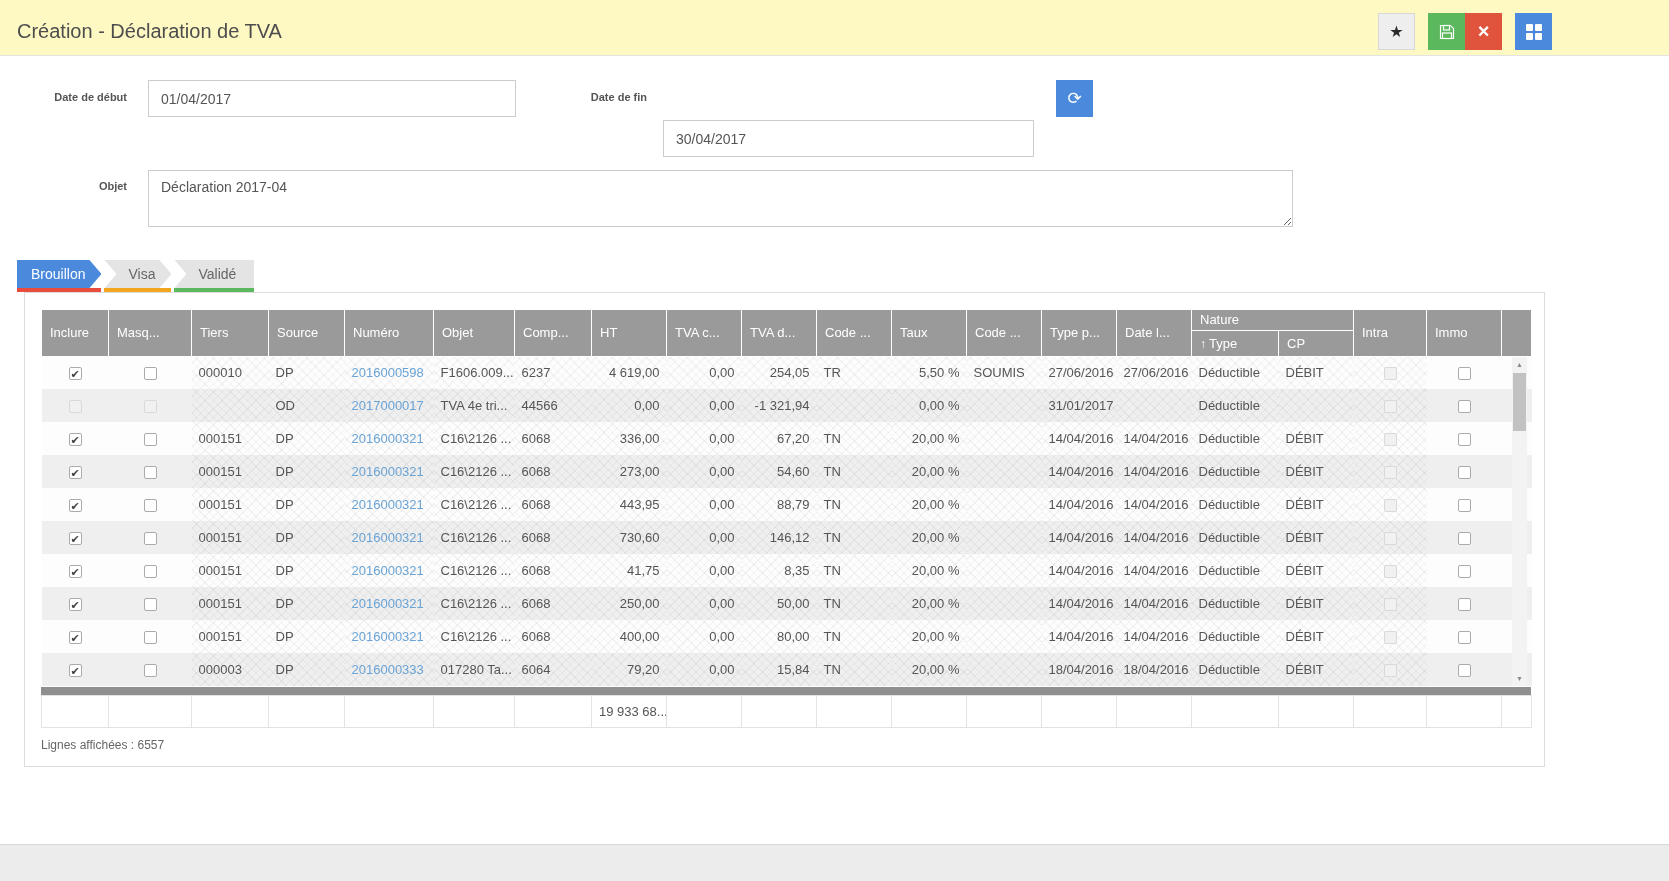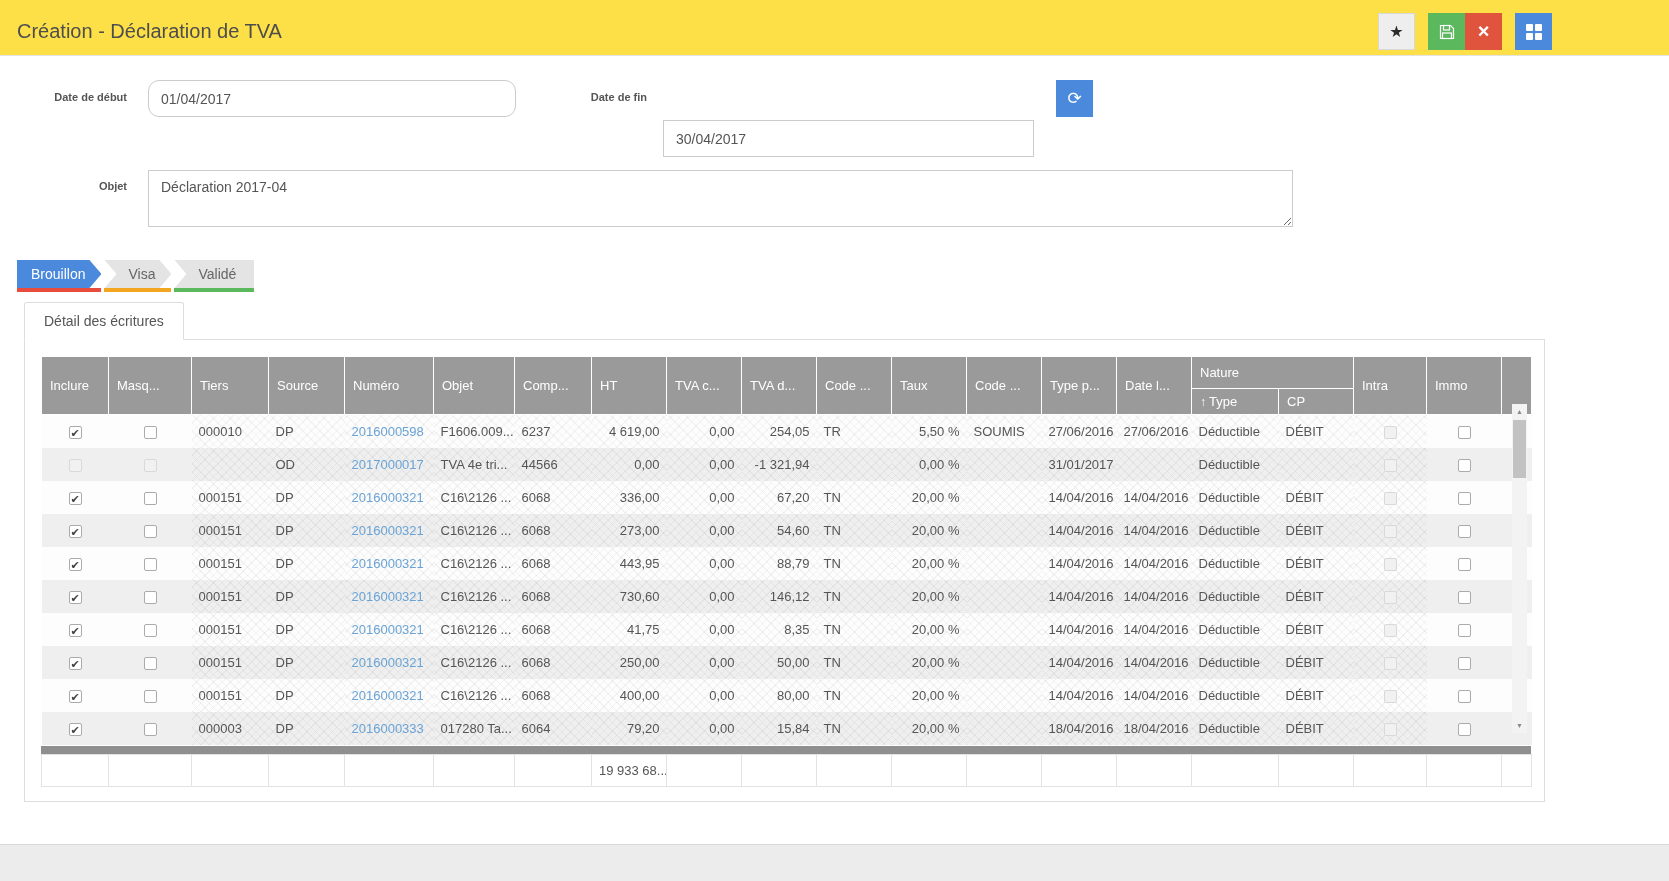--- a/index.html
+++ b/index.html
@@ -2,42 +2,42 @@
 <html><head>
 <meta charset="utf-8">
 <style>
   * { box-sizing: border-box; margin: 0; padding: 0; }
   html,body { width:1669px; min-height:881px; background:#ececec;
     font-family:"Liberation Sans","DejaVu Sans",sans-serif; color:#555; }
   .page { width:1669px; height:845px; background:#fff; border-bottom:1px solid #d9d9d9; }
 
   
   .topbar { height:56px; display:flex; align-items:center; justify-content:space-between;
-    padding:8px 117px 0 17px; border-bottom:1px solid #e4e4e4; background:#fde047; }
+    padding:8px 117px 0 17px; border-bottom:1px solid #e4e4e4; background:#fef9c3; }
   .page-title { font-size:20px; color:#4d4d4d; font-weight:400; }
   .topbar-actions { display:flex; align-items:center; gap:13px; }
   .btn { height:37px; display:inline-flex; align-items:center; justify-content:center;
     border:1px solid transparent; cursor:pointer; font-size:15px; }
   .btn-star { width:37px; background:#eee; border-color:#d8d8d8; color:#2b2b2b; font-size:16px; }
   .btn-group { display:flex; }
   .btn-save { width:37px; background:#5cb85c; }
   .btn-close { width:37px; background:#e0543e; color:#fff; font-size:20px; font-weight:bold; }
   .btn-grid { width:37px; background:#4a89dc; }
   .grid-ico { display:grid; grid-template-columns:7px 7px; grid-template-rows:7px 7px; gap:2px; }
   .grid-ico span { background:#fff; border-radius:1px; }
 
   
   .form-area { padding:24px 0 0 0; }
   .frm-row { display:flex; align-items:flex-start; margin-bottom:13px; }
   .lbl { font-size:11px; font-weight:700; color:#555; padding-top:11px; }
   .lbl1 { width:127px; text-align:right; }
   .lbl2 { width:131px; text-align:right; padding-top:11px; }
   input[type=text], textarea { border:1px solid #ccc; font-size:14px; color:#555;
     padding:8px 12px; font-family:inherit; background:#fff; outline:none; }
-  .inp-date1 { width:368px; height:37px; margin-left:21px;border-radius:11px; }
+  .inp-date1 { width:368px; height:37px; margin-left:21px; }
   .inp-date2 { width:371px; height:37px; margin-left:16px;margin-top:40px; }
   .btn-refresh { width:37px; margin-left:22px; background:#4a89dc; color:#fff; font-size:17px; }
   .inp-objet { width:1145px; height:57px; margin-left:21px; resize:vertical; }
 
   
   .wizard { display:flex; margin:33px 0 0 17px; }
   .step { display:inline-block; margin-right:3px; }
   .step-shape { font-size:14px; padding:6px 16px 6px 14px; background:#e4e4e4; color:#666;
     clip-path:polygon(0 0, calc(100% - 12px) 0, 100% 50%, calc(100% - 12px) 100%, 0 100%); }
   .step.mid .step-shape { padding-left:24px;
@@ -61,21 +61,21 @@
   .btn-tblview { width:32px; height:37px; background:#efefef; border-color:#e2e2e2; }
   .btn-settings { width:50px; height:37px; background:#4a89dc; color:#fff; gap:5px; }
   .gear { font-size:15px; } .caret { font-size:8px; }
 
   
   .table-wrap { position:relative; }
   table { border-collapse:collapse; table-layout:fixed; width:1490px; font-size:13px; }
   thead th { background:#9a9a9a; color:#fff; font-weight:400; text-align:left;
     border:1px solid #fff; border-top:none; padding:5px 8px; vertical-align:bottom;
     white-space:nowrap; overflow:hidden; cursor:pointer; }
-  thead tr.grp-row th { height:20px; vertical-align:middle; padding:8px 8px; }
+  thead tr.grp-row th { height:20px; vertical-align:middle; padding:2px 8px; }
   thead th.rspan { height:46px; padding-bottom:7px; }
   thead th.th-sub { height:26px; vertical-align:middle; }
   .sort-arrow { font-size:12px; margin-right:3px; }
   tbody td { height:33px; padding:4px 7px; white-space:nowrap; overflow:hidden; color:#555; }
   tbody tr.odd td { background:#fdfdfd; }
   tbody tr.even td { background:#efefef; }
   tbody tr.odd td.hatch, tbody tr.even td.hatch {
     background-image:
       repeating-linear-gradient(45deg, rgba(0,0,0,0.045) 0 1px, transparent 1px 6px),
       repeating-linear-gradient(-45deg, rgba(0,0,0,0.045) 0 1px, transparent 1px 6px); }
@@ -160,23 +160,20 @@
     <div class="step mid">
       <div class="step-shape">Visa</div>
       <div class="step-underline" style="background: rgb(242, 165, 30);"></div>
     </div>
     <div class="step last">
       <div class="step-shape">Validé</div>
       <div class="step-underline" style="background: rgb(92, 184, 92);"></div>
     </div>
   </div>
 
-  <div class="tabs-row">
-    <span class="tab">Détail des écritures</span>
-  </div>
 
   <div class="panel">
 
     <div class="table-wrap">
       <table>
           <colgroup>
             <col style="width:67px">
             <col style="width:83px">
             <col style="width:77px">
             <col style="width:76px">
@@ -497,15 +494,16 @@
           </tbody>
         </table>
       <div class="vscroll">
         <div class="vs-arrow">▲</div>
         <div class="vs-thumb"></div>
         <div class="vs-track"></div>
         <div class="vs-arrow">▼</div>
       </div>
     </div>
 
+    <div class="status-line">Lignes affichées : 6557</div>
   </div>
 
 </div>
 
 </body></html>

